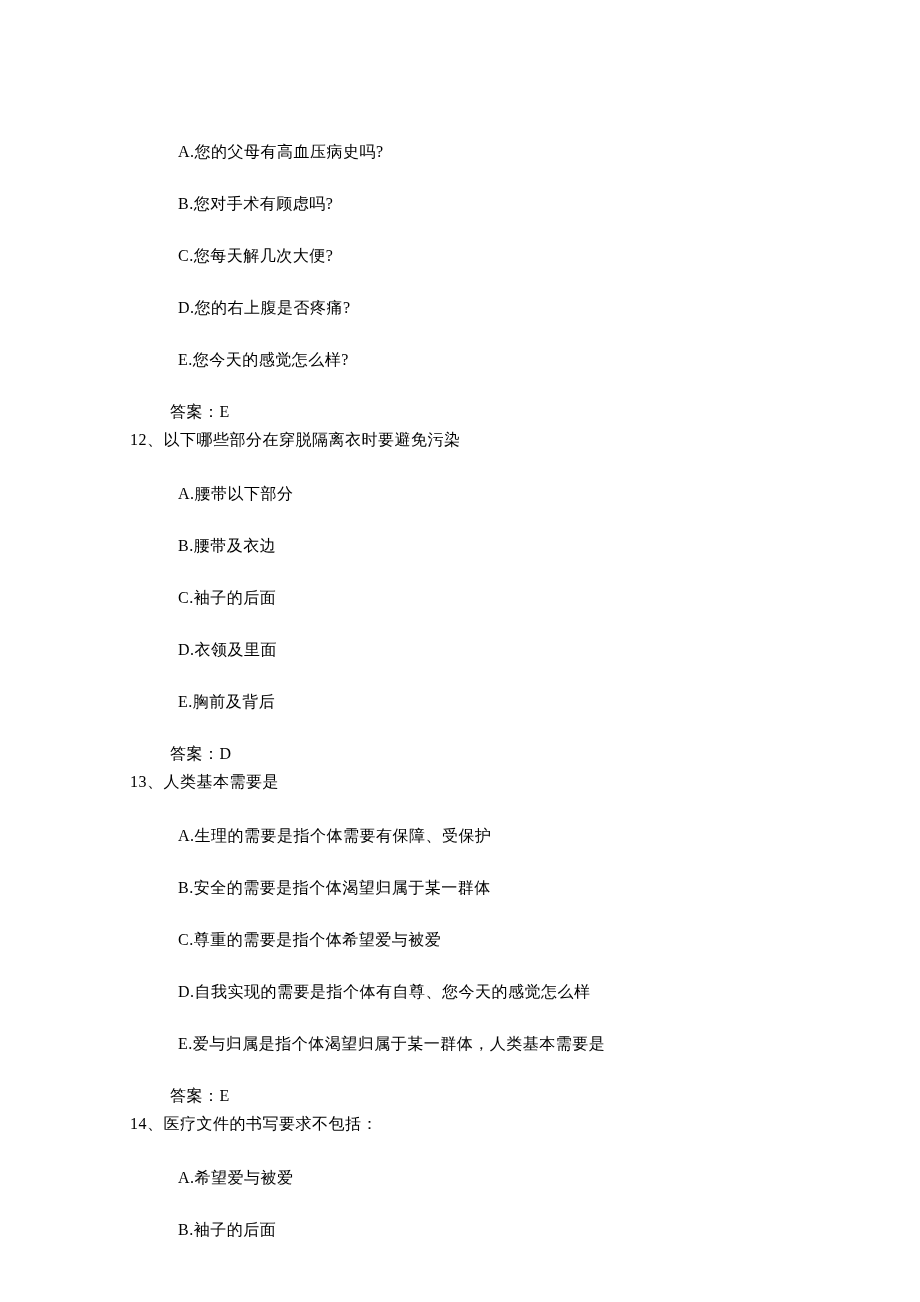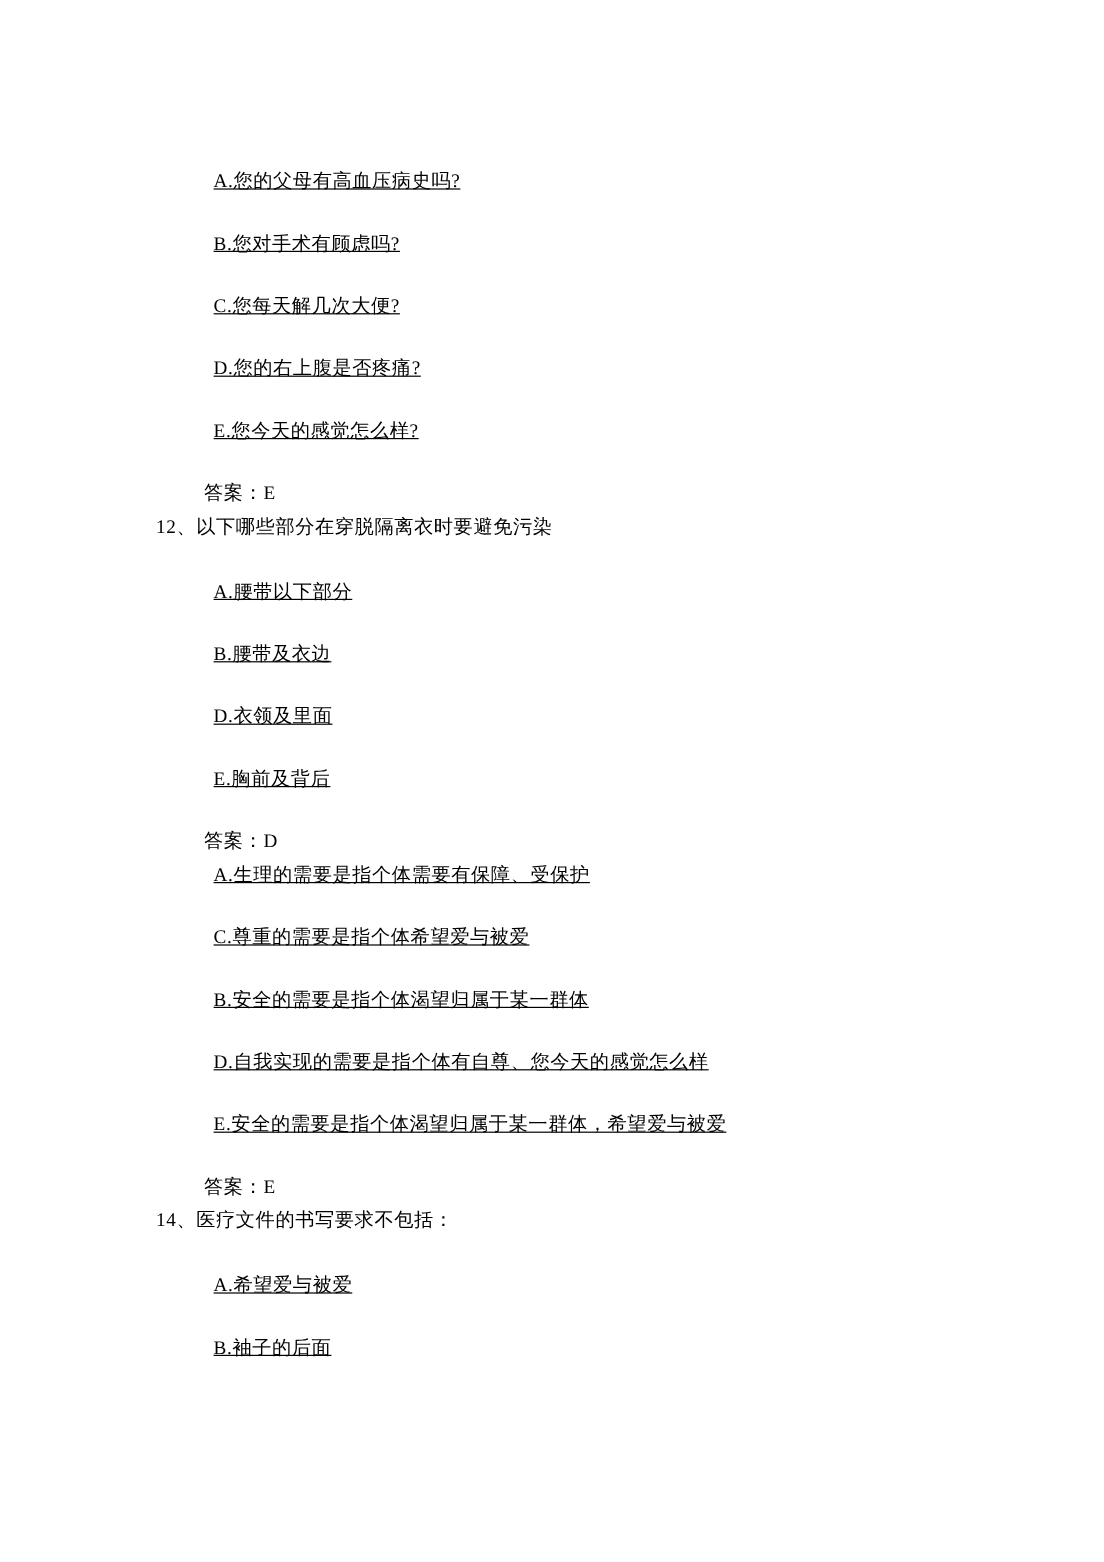--- a/index.html
+++ b/index.html
@@ -11,21 +11,20 @@
     color: #000;
     line-height: 1.5;
     width: 920px;
   }
   .page {
     padding: 140px 130px 120px 130px;
   }
   .option {
     margin: 0 0 28px 48px;
     letter-spacing: 0.5px;
-    text-decoration: underline;
   }
   .answer {
     margin: 0 0 4px 40px;
     letter-spacing: 0.5px;
   }
   .question {
     margin: 0 0 30px 0;
     letter-spacing: 0.5px;
   }
   .last-option {
@@ -40,28 +39,30 @@
   <div class="option">A.您的父母有高血压病史吗?</div>
   <div class="option">B.您对手术有顾虑吗?</div>
   <div class="option">C.您每天解几次大便?</div>
   <div class="option">D.您的右上腹是否疼痛?</div>
   <div class="option">E.您今天的感觉怎么样?</div>
   <div class="answer">答案：E</div>
 
   <div class="question">12、以下哪些部分在穿脱隔离衣时要避免污染</div>
   <div class="option">A.腰带以下部分</div>
   <div class="option">B.腰带及衣边</div>
+  <div class="option">C.袖子的后面</div>
   <div class="option">D.衣领及里面</div>
   <div class="option">E.胸前及背后</div>
   <div class="answer">答案：D</div>
 
+  <div class="question">13、人类基本需要是</div>
   <div class="option">A.生理的需要是指个体需要有保障、受保护</div>
+  <div class="option">B.安全的需要是指个体渴望归属于某一群体</div>
   <div class="option">C.尊重的需要是指个体希望爱与被爱</div>
-  <div class="option">B.安全的需要是指个体渴望归属于某一群体</div>
   <div class="option">D.自我实现的需要是指个体有自尊、您今天的感觉怎么样</div>
-  <div class="option">E.安全的需要是指个体渴望归属于某一群体，希望爱与被爱</div>
+  <div class="option">E.爱与归属是指个体渴望归属于某一群体，人类基本需要是</div>
   <div class="answer">答案：E</div>
 
   <div class="question">14、医疗文件的书写要求不包括：</div>
   <div class="option">A.希望爱与被爱</div>
   <div class="option last-option">B.袖子的后面</div>
 
 </div>
 
 </body></html>

